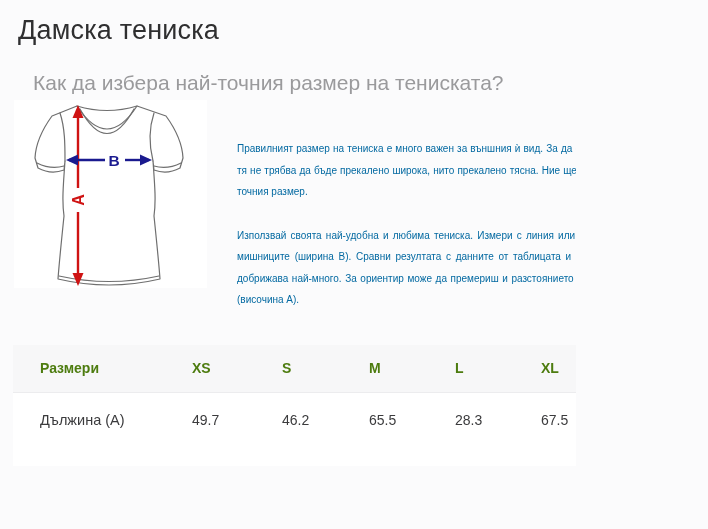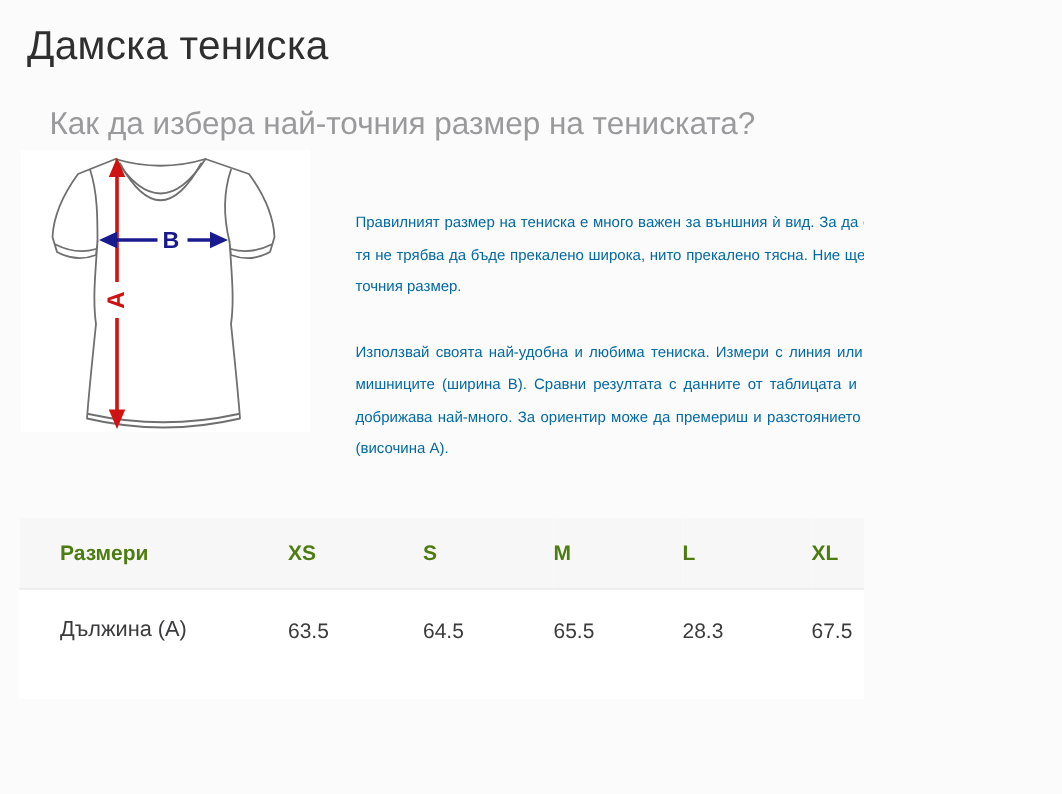--- a/index.html
+++ b/index.html
@@ -115,22 +115,22 @@
           <th>S</th>
           <th>M</th>
           <th>L</th>
           <th>XL</th>
           <th>2XL</th>
         </tr>
       </thead>
       <tbody>
         <tr>
           <td class="first-col">Дължина (A)</td>
-          <td>63.5</td>
-          <td>64.5</td>
+          <td>49.7</td>
+          <td>46.2</td>
           <td>65.5</td>
           <td>28.3</td>
           <td>67.5</td>
           <td>47.2</td>
         </tr>
       </tbody>
     </table>
     <div class="panel-bottom-strip"></div>
   </div>
 

